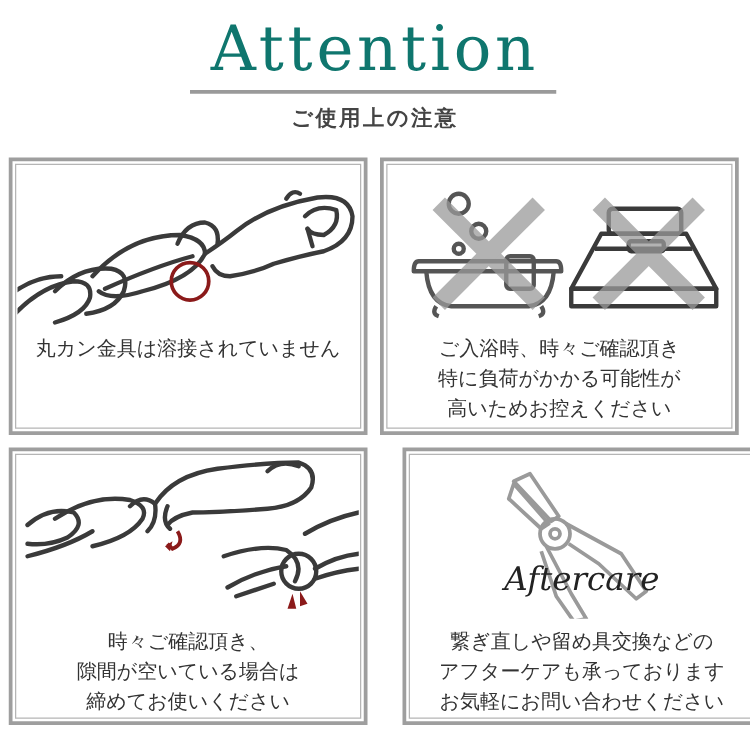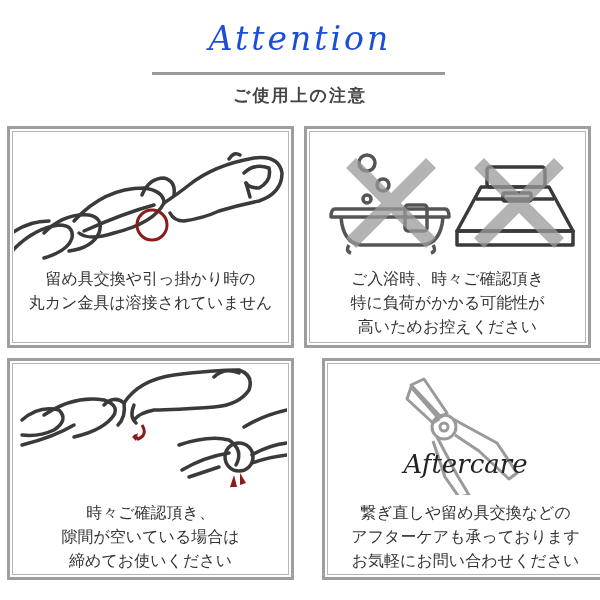--- a/index.html
+++ b/index.html
@@ -1,20 +1,20 @@
 <!DOCTYPE html>
 <html><head>
 <meta charset="utf-8">
 <style>
   html, body { margin: 0; padding: 0; background: #ffffff; }
   body { width: 600px; height: 600px; position: relative; overflow: hidden;
          font-family: "DejaVu Serif", "Liberation Serif", serif; color: #333; }
   .title { position: absolute; left: 0; top: 10px; width: 600px; text-align: center;
-           font-family: "DejaVu Serif", "Liberation Serif", serif; font-style: italic;
-           font-size: 33px; color: #1d4ed8; letter-spacing: 3px; line-height: 58px; }
+           font-family: "DejaVu Serif", "Liberation Serif", serif; 
+           font-size: 50px; color: #0f766e; letter-spacing: 3px; line-height: 58px; }
   .rule { position: absolute; left: 152px; top: 72px; width: 293px; height: 3px; background: #9a9a9a; }
   .subtitle { position: absolute; left: 0; top: 80px; width: 600px; text-align: center;
               font-size: 17px; font-weight: bold; color: #444; letter-spacing: 2px; line-height: 30px; }
   .panel { position: absolute; width: 281px; height: 216px; border: 3px solid #9e9e9e; background: #fff; box-sizing: content-box; }
   .panel .inner { position: absolute; left: 2px; top: 2px; right: 2px; bottom: 2px; border: 1px solid #b5b5b5; }
   .p1 { left: 7px; top: 126px; }
   .p2 { left: 304px; top: 126px; }
   .p3 { left: 7px; top: 358px; }
   .p4 { left: 304px; top: 358px; margin-left: 18px; }
   .illus { position: absolute; left: 4px; top: 4px; width: 273px; height: 130px; }
@@ -44,21 +44,20 @@
       <path d="M70 98 Q110 80 140 72"></path>
       <path d="M128 62 Q135 45 150 45 Q162 48 160 62"></path>
       <path d="M150 70 Q165 60 175 52 Q200 32 240 25 Q265 22 268 40 Q268 60 245 68 Q225 72 205 78 Q190 85 170 88 Q160 88 156 80"></path>
       <path d="M230 40 Q240 30 255 35 Q258 48 245 55 Q235 55 232 50"></path>
       <path d="M232 50 L236 64"></path>
       <path d="M215 26 Q220 18 226 22"></path>
     </g>
     <circle cx="138" cy="92" r="15" fill="none" stroke="#8b1a1a" stroke-width="3"></circle>
   </svg>
   <div class="caption">
-    <div>留め具交換や引っ掛かり時の</div>
     <div>丸カン金具は溶接されていません</div>
   </div>
 </div>
 
 <div class="panel p2">
   <div class="inner"></div>
   <svg class="illus" viewBox="0 0 273 130">
     <g fill="none" stroke="#555" stroke-width="3.5" stroke-linejoin="round">
       <circle cx="56" cy="30" r="8"></circle>
       <circle cx="72" cy="52" r="6"></circle>

